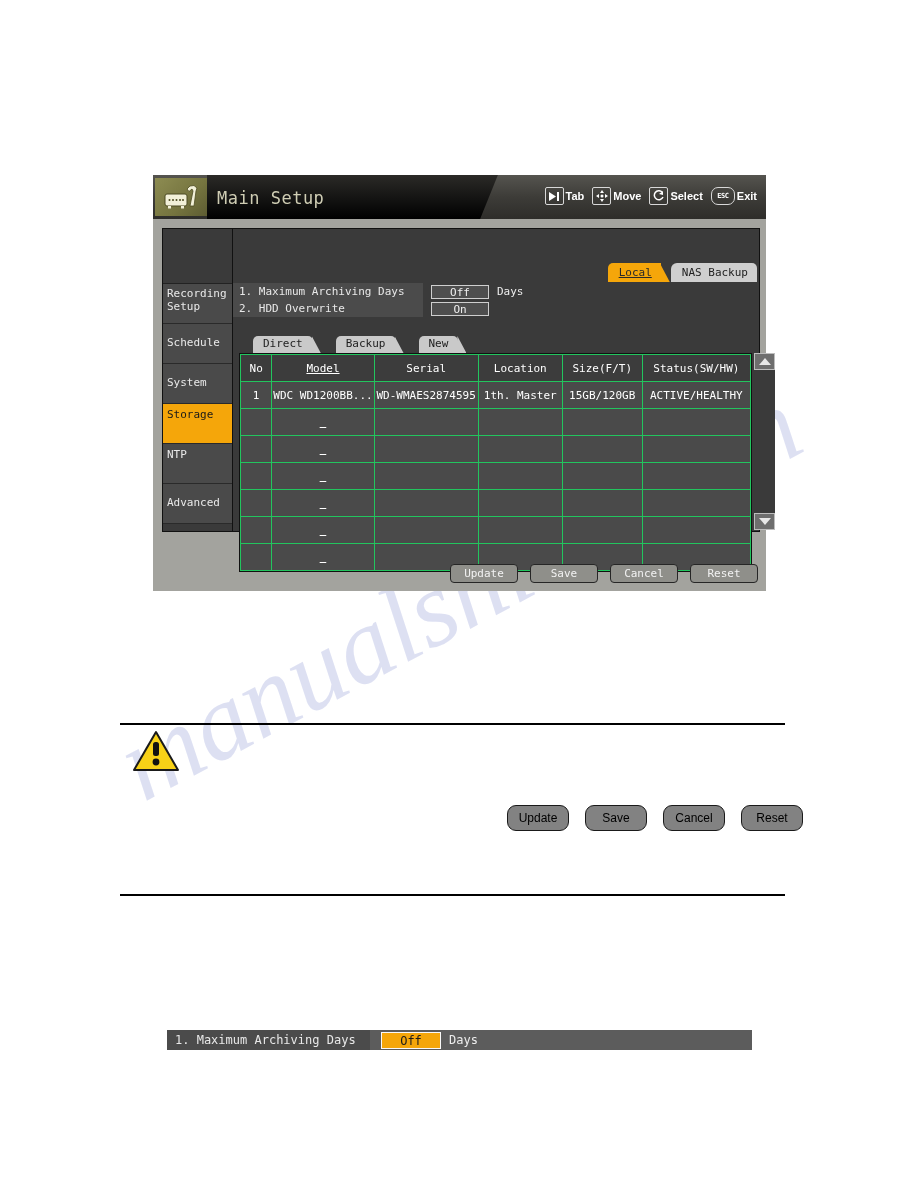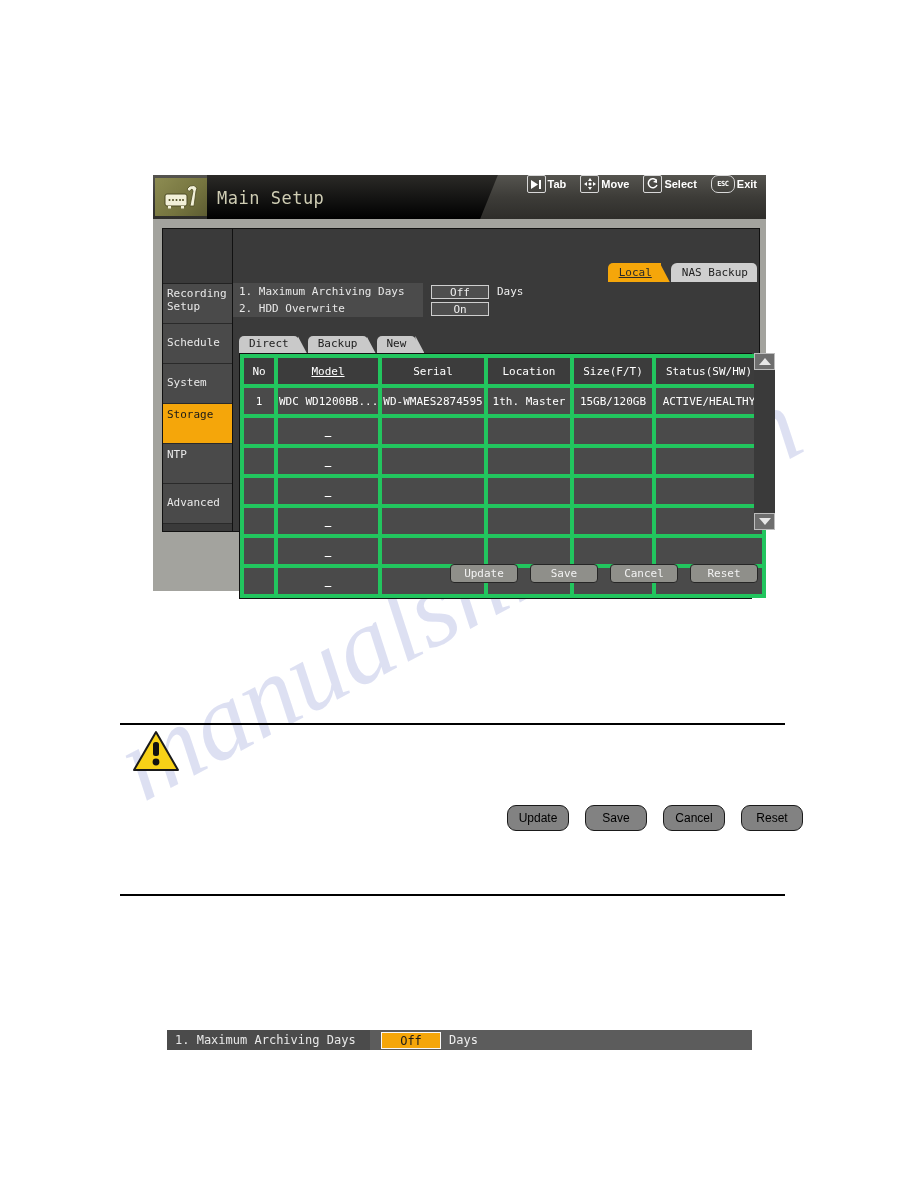--- a/index.html
+++ b/index.html
@@ -59,24 +59,24 @@
   .title-text {
     position: absolute;
     left: 64px; top: 13px;
     font-size: 17px;
     color: #cfcdb4;
     letter-spacing: 0.5px;
     z-index: 3;
   }
   .title-hints {
     position: absolute;
-    right: 4px; top: 0;
-    display: flex;
-    align-items: center;
-    gap: 9px;
+    right: 4px; top: 12px;
+    display: flex;
+    align-items: center;
+    gap: 3px;
     z-index: 4;
   }
   .hint { display: flex; align-items: center; gap: 2px; }
   .hint-icon {
     width: 17px; height: 16px;
     border: 1px solid #d8d8d8;
     border-radius: 2px;
     display: flex;
     align-items: center;
     justify-content: center;
@@ -229,20 +229,21 @@
   .stab {
     height: 17px;
     background: #c9c9c9;
     color: #1d1d1d;
     font-size: 11px;
     padding: 1px 10px 16px 10px;
     box-sizing: border-box;
     border-radius: 5px 5px 0 0;
     position: relative;
     margin-right: 9px;
+    margin-left: 14px;
   }
   .stab::after {
     content: "";
     position: absolute;
     right: -8px; top: 0;
     width: 9px; height: 17px;
     background: #c9c9c9;
     clip-path: polygon(0 0, 0 100%, 100% 100%);
   }
 
@@ -254,21 +255,21 @@
     border: 1px solid #111;
     box-sizing: border-box;
     background: #4a4a4a;
   }
   table.hdd {
     border-collapse: collapse;
     width: 100%;
     table-layout: fixed;
   }
   table.hdd th, table.hdd td {
-    border: 4px solid #22c55e;
+    border: 1px solid #22c55e;
     height: 24px;
     font-size: 11px;
     text-align: center;
     color: #ffffff;
     background: #4a4a4a;
     font-weight: normal;
     overflow: hidden;
     white-space: nowrap;
   }
   table.hdd th { background: #3c3c3c; }

